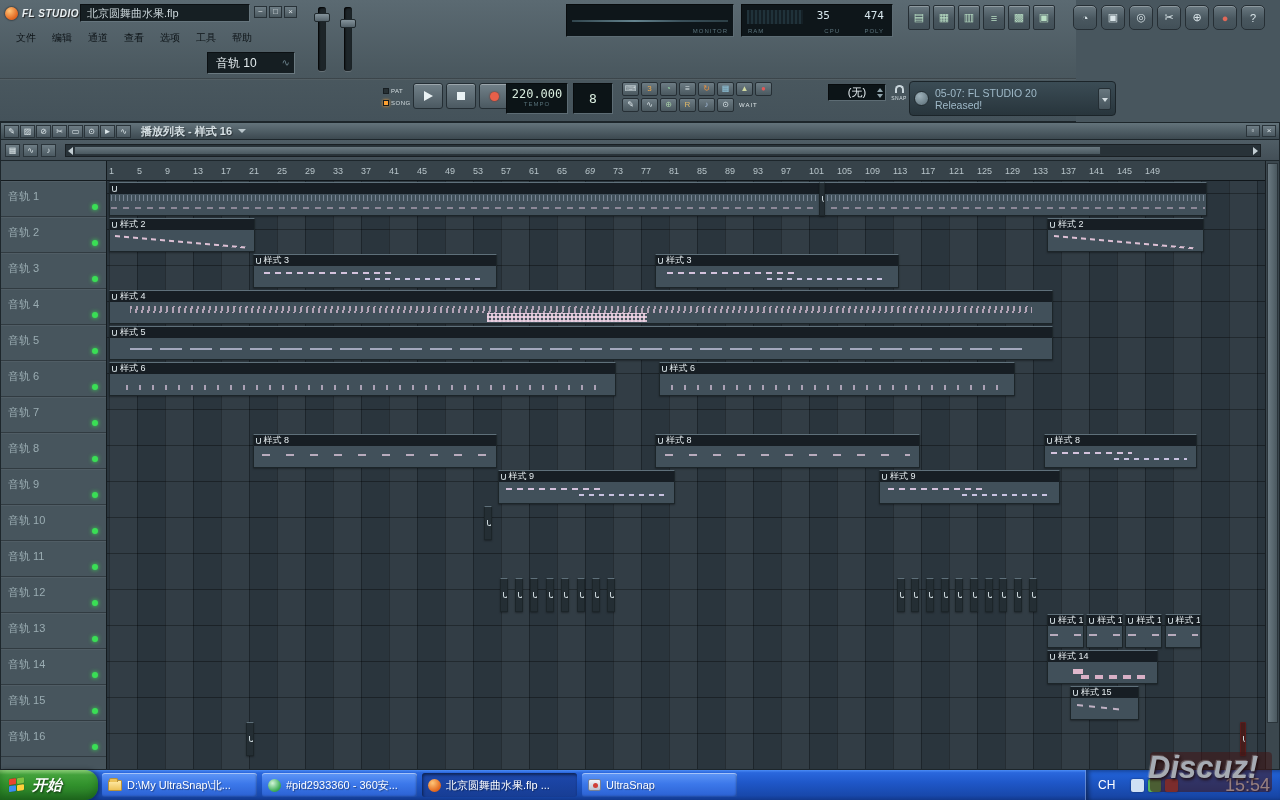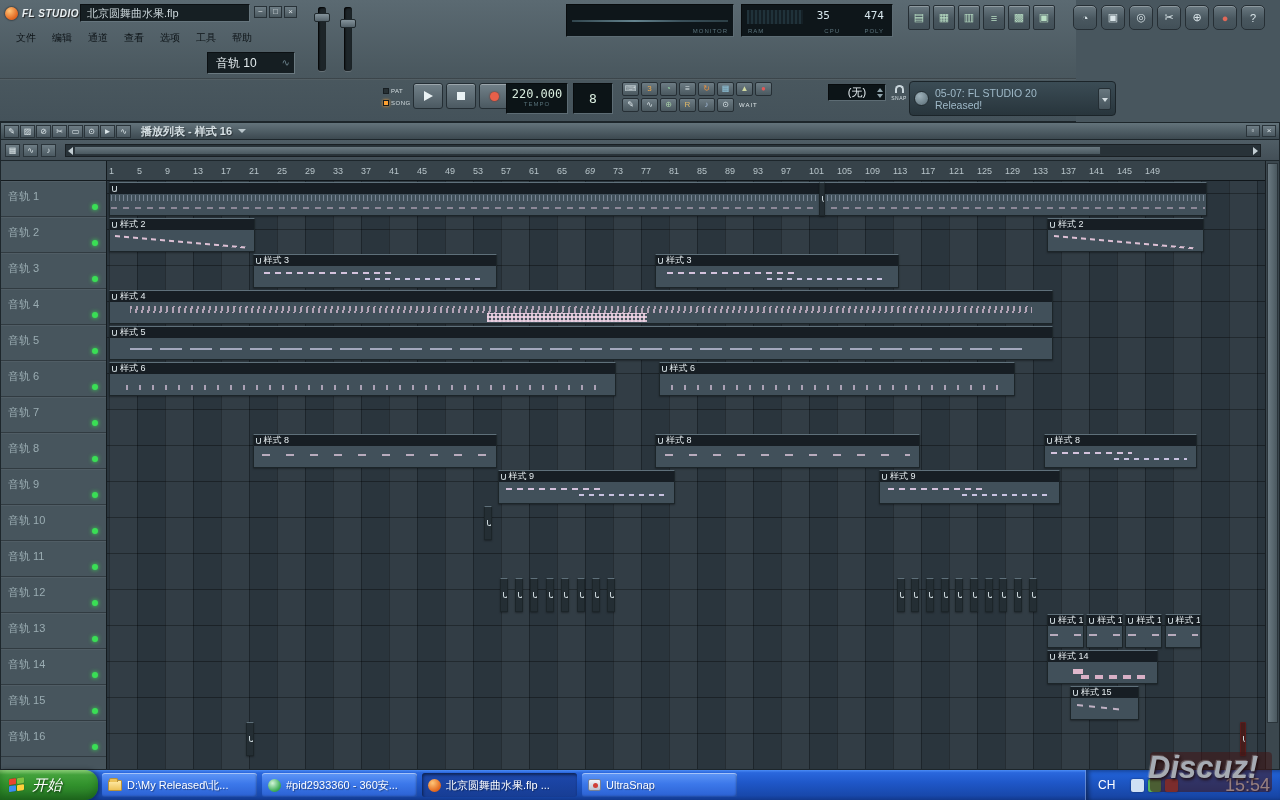--- a/index.html
+++ b/index.html
@@ -176,21 +176,21 @@
     background:repeating-linear-gradient(90deg,rgba(224,202,222,.8) 0 6px,transparent 6px 12px);transform:rotate(6deg);transform-origin:left center;}
 
   
   #taskbar{position:absolute;left:0;top:770px;width:1280px;height:30px;
     background:linear-gradient(#4a8bf5 0%,#2a67dd 9%,#1f57c8 42%,#1848ab 85%,#12398e 100%);}
   #start-btn{position:absolute;left:0;top:0;height:30px;width:98px;border-radius:0 13px 13px 0;cursor:pointer;
     background:linear-gradient(#8fd37a 0%,#44a23c 16%,#31912c 50%,#27742 6 100%);
     background:linear-gradient(#8fd37a 0%,#44a23c 16%,#31912c 50%,#277426 100%);
     box-shadow:inset 0 -4px 8px rgba(0,60,0,.35),2px 0 5px rgba(0,0,0,.45);
     display:flex;align-items:center;gap:6px;padding-left:9px;
-    color:#fff;font-weight:normal;font-style:italic;font-size:15px;text-shadow:1px 1px 2px rgba(0,0,0,.6);}
+    color:#fff;font-weight:bold;font-style:italic;font-size:15px;text-shadow:1px 1px 2px rgba(0,0,0,.6);}
   .flag{width:17px;height:15px;display:grid;grid-template-columns:7px 7px;grid-template-rows:6px 6px;gap:1px;transform:skewY(-8deg);}
   .flag i{display:block;border-radius:1px;box-shadow:0 0 1px rgba(0,0,0,.5);}
   .flag i:nth-child(1){background:#e8452e;}.flag i:nth-child(2){background:#7dc242;}
   .flag i:nth-child(3){background:#3b8ef0;}.flag i:nth-child(4){background:#ffd13b;}
   .task{position:absolute;top:3px;height:24px;width:155px;border-radius:3px;cursor:pointer;
     background:linear-gradient(#5f97f7,#3c78ea 45%,#2b61d2);
     box-shadow:inset 0 1px 0 rgba(255,255,255,.45),inset -1px -1px 2px rgba(0,0,0,.25);
     color:#fff;font-size:11px;display:flex;align-items:center;gap:5px;padding:0 6px;overflow:hidden;white-space:nowrap;}
   .task.active{background:linear-gradient(#1d48ac,#173d94);box-shadow:inset 1px 2px 3px rgba(0,0,0,.5);}
   .task .task-label{overflow:hidden;text-overflow:ellipsis;text-shadow:1px 1px 1px rgba(0,0,0,.4);}
@@ -791,21 +791,21 @@
       <span class="lang">CH</span>
       <span id="tray-icons">
           <span class="tray-ic" style="background: rgb(207, 224, 244);"></span>
           <span class="tray-ic" style="background: rgb(88, 181, 88);"></span>
           <span class="tray-ic" style="background: rgb(192, 72, 72);"></span>
         </span>
       <span id="clock">15:54</span>
     </div>
   <div class="task" style="left: 102px;">
         <span class="ticon ticon-folder"></span>
-        <span class="task-label">D:\My Released\北...</span>
+        <span class="task-label">D:\My UltraSnap\北...</span>
       </div>
       <div class="task" style="left: 262px;">
         <span class="ticon ticon-globe"></span>
         <span class="task-label">#pid2933360 - 360安...</span>
       </div>
       <div class="task active" style="left: 422px;">
         <span class="ticon ticon-fl"></span>
         <span class="task-label">北京圆舞曲水果.flp ...</span>
       </div>
       <div class="task" style="left: 582px;">

